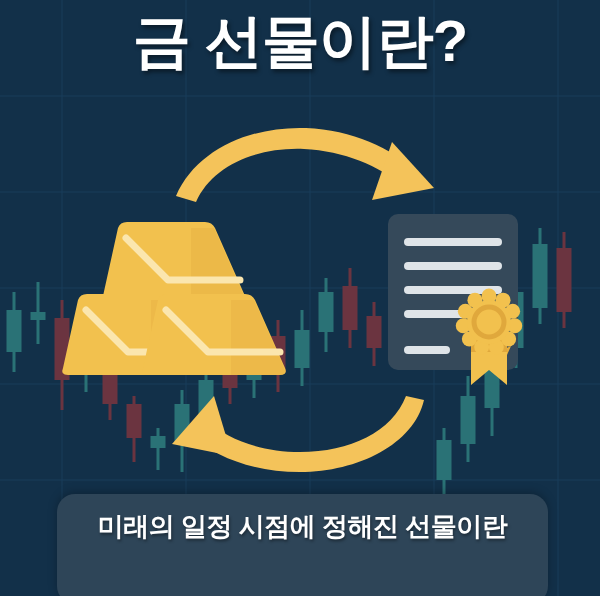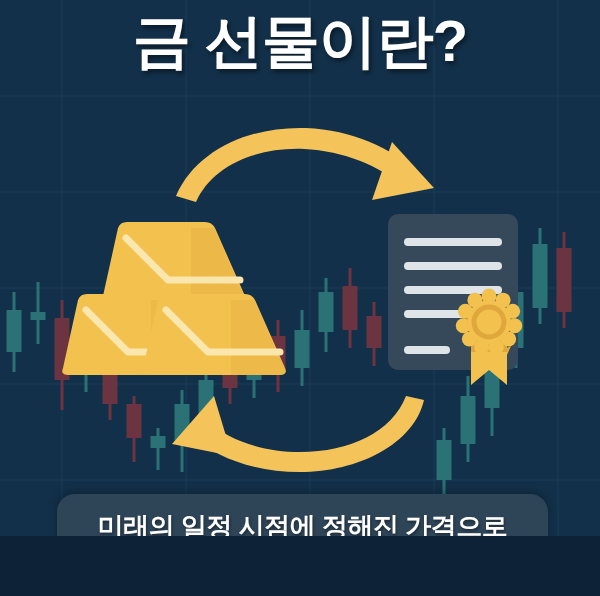--- a/index.html
+++ b/index.html
@@ -3,21 +3,21 @@
 <meta charset="utf-8">
 <style>
   html, body {
     margin: 0;
     padding: 0;
     background: #0e2237;
   }
   #card {
     position: relative;
     width: 600px;
-    height: 536px;
+    height: 596px;
     overflow: hidden;
     background: #123049;
     font-family: "Liberation Sans", "DejaVu Sans", sans-serif;
   }
 
   
   #bg-chart {
     position: absolute;
     inset: 0;
     width: 600px;
@@ -213,16 +213,16 @@
           <circle cx="463.26" cy="325.70" r="7.5" fill="#f2c14e"></circle>
           <circle cx="465.35" cy="311.20" r="7.5" fill="#f2c14e"></circle>
           <circle cx="474.94" cy="300.13" r="7.5" fill="#f2c14e"></circle>
         </g>
       <circle cx="489" cy="322" r="22" fill="#f2c14e"></circle>
       <circle cx="489" cy="322" r="15" fill="none" stroke="#e0a83c" stroke-width="5"></circle>
     </g>
   </svg>
 
   <div id="caption-box">
-    <div class="caption-line">미래의 일정 시점에 정해진 가격으로</div>
+    <div class="caption-line">미래의 일정 시점에 정해진 선물이란</div>
   </div>
 
 </div>
 
 </body></html>

